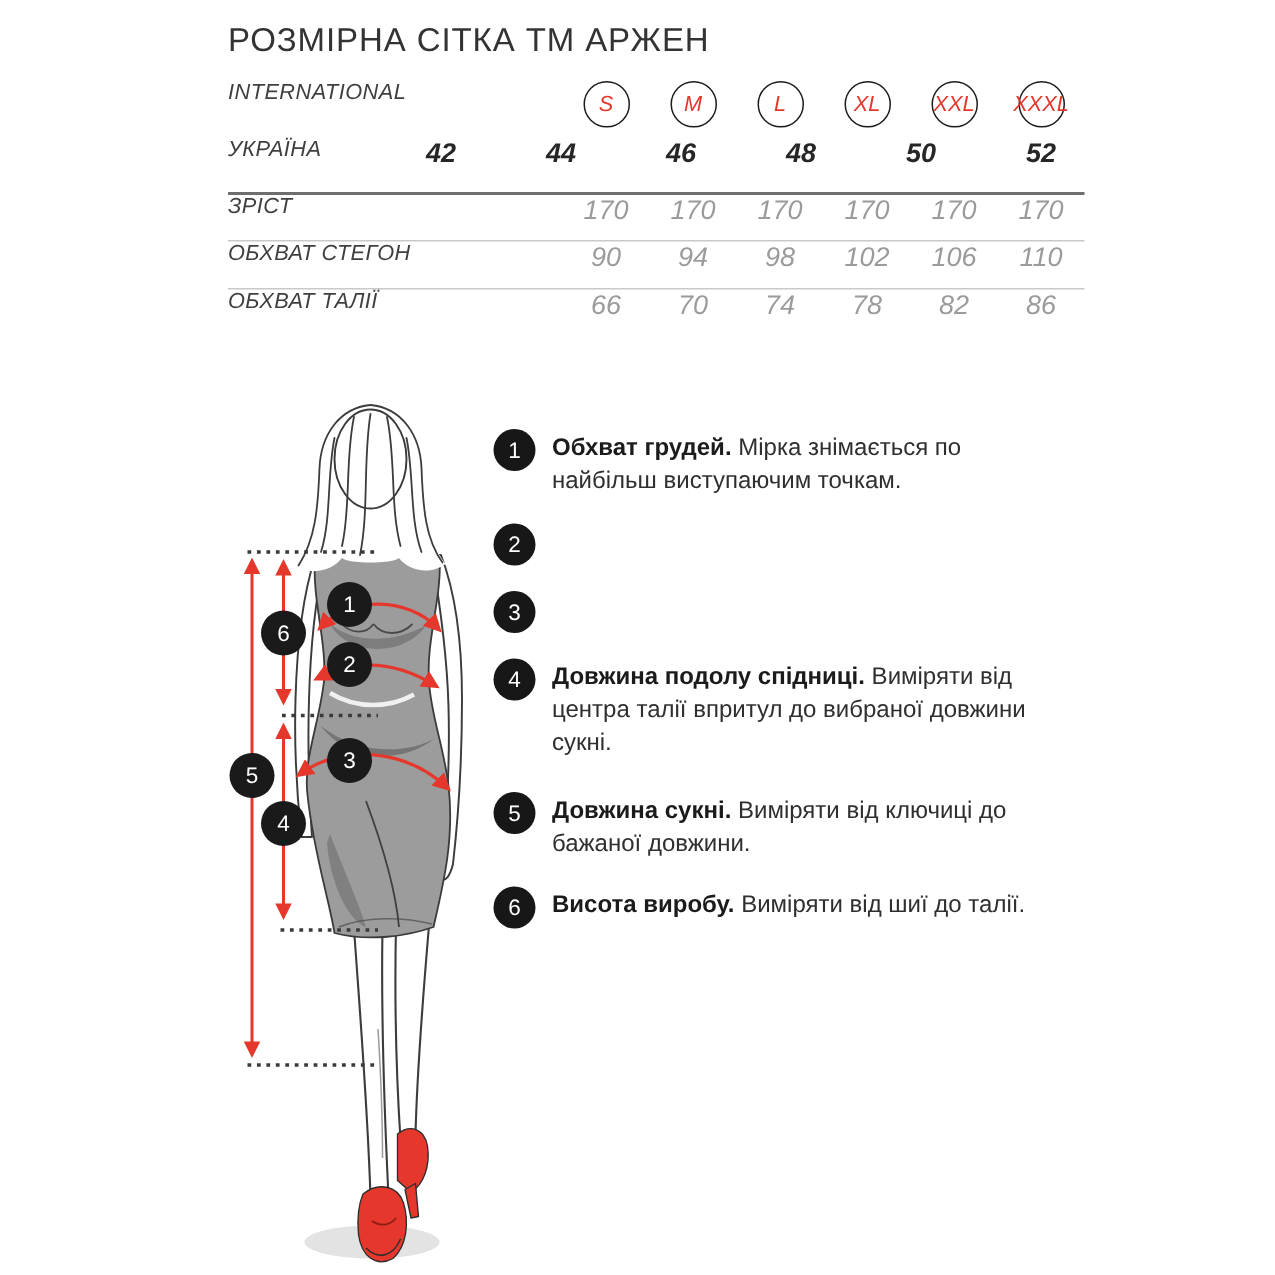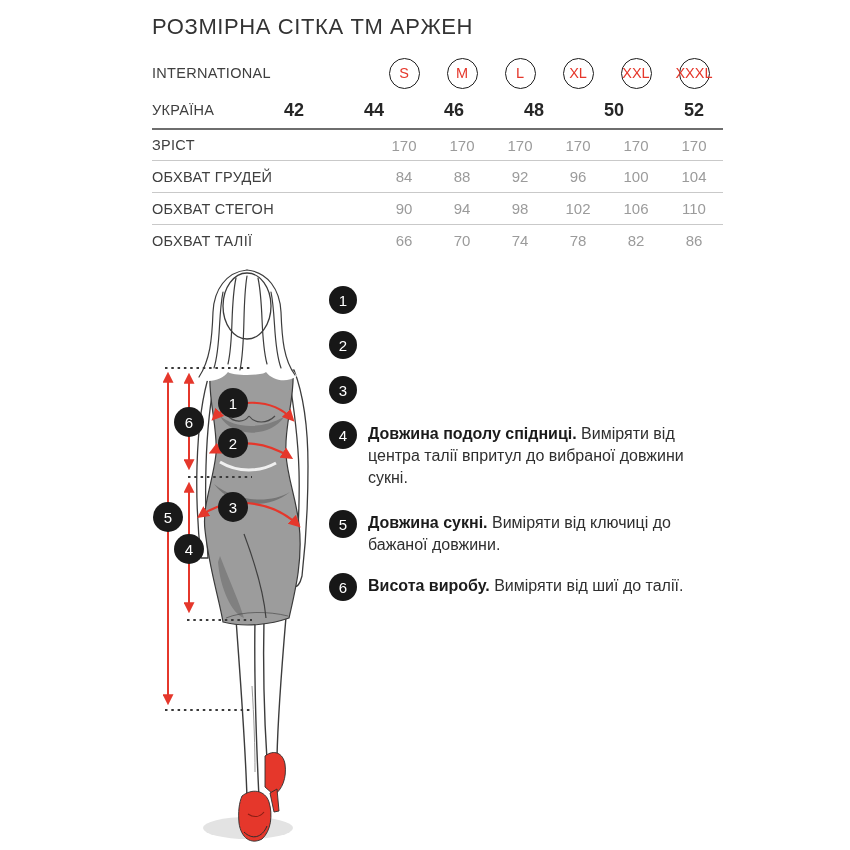--- a/index.html
+++ b/index.html
@@ -17,34 +17,34 @@
     width:850px;height:850px;position:relative;overflow:hidden;
     font-family:"Liberation Sans","DejaVu Sans",sans-serif;
     color:var(--text-dark);
   }
   .page-title{
     position:absolute;left:152px;top:14px;
     font-size:22px;font-weight:400;letter-spacing:.6px;color:#333333;
   }
   
   .size-table{position:absolute;left:152px;top:54px;width:571px;}
-  .trow{display:flex;align-items:center;}
+  .trow{display:flex;align-items:flex-start;font-style:italic;}
   .trow .rlabel{flex:1;font-size:14.5px;letter-spacing:.3px;color:#3f3f3f;}
   .trow .cell{width:58px;text-align:center;flex-shrink:0;display:flex;justify-content:center;align-items:center;}
   .row-international{height:38px;}
   .row-ukraine{height:36px;gap:22px;}
   .data-row{height:32px;border-top:1px solid var(--line-light);}
   .data-row.first{border-top:2px solid var(--line-strong);}
   .size-circle{
     width:31px;height:31px;border:1.7px solid #1c1c1c;border-radius:50%;
     display:inline-flex;align-items:center;justify-content:center;
     color:var(--accent-red);font-size:14.5px;font-weight:400;white-space:nowrap;overflow:visible;
   }
   .ua-size{font-size:18px;font-weight:600;color:#262626;}
-  .data-val{font-size:15px;color:var(--text-gray);}
+  .data-val{font-size:18px;color:var(--text-gray);}
   
   .instructions{position:absolute;left:329px;top:288px;width:382px;}
   .instruction{display:flex;gap:11px;margin-bottom:19px;}
   .instruction.tall{margin-bottom:23px;}
   .badge{
     width:28px;height:28px;border-radius:50%;background:var(--circle-black);
     color:#ffffff;font-size:15px;font-weight:400;
     display:flex;align-items:center;justify-content:center;flex-shrink:0;margin-top:-2px;
   }
   .instr-text{font-size:16px;line-height:22px;color:#2f2f2f;}
@@ -93,29 +93,20 @@
     <div class="cell ua-size">52</div>
   </div>
   <div class="trow data-row first">
     <div class="rlabel">ЗРІСТ</div>
     <div class="cell data-val">170</div>
     <div class="cell data-val">170</div>
     <div class="cell data-val">170</div>
     <div class="cell data-val">170</div>
     <div class="cell data-val">170</div>
     <div class="cell data-val">170</div>
-  </div>
-  <div class="trow data-row">
-    <div class="rlabel">ОБХВАТ ГРУДЕЙ</div>
-    <div class="cell data-val">84</div>
-    <div class="cell data-val">88</div>
-    <div class="cell data-val">92</div>
-    <div class="cell data-val">96</div>
-    <div class="cell data-val">100</div>
-    <div class="cell data-val">104</div>
   </div>
   <div class="trow data-row">
     <div class="rlabel">ОБХВАТ СТЕГОН</div>
     <div class="cell data-val">90</div>
     <div class="cell data-val">94</div>
     <div class="cell data-val">98</div>
     <div class="cell data-val">102</div>
     <div class="cell data-val">106</div>
     <div class="cell data-val">110</div>
   </div>
@@ -210,20 +201,21 @@
 <div class="fig-badge" style="left:218px;top:388px;">1</div>
 <div class="fig-badge" style="left:218px;top:428px;">2</div>
 <div class="fig-badge" style="left:218px;top:492px;">3</div>
 <div class="fig-badge" style="left:174px;top:534px;">4</div>
 <div class="fig-badge" style="left:153px;top:502px;">5</div>
 <div class="fig-badge" style="left:174px;top:407px;">6</div>
 
 <div class="instructions">
   <div class="instruction">
     <div class="badge">1</div>
+    <div class="instr-text"><b>Обхват грудей.</b> <span>Мірка знімається по найбільш виступаючим точкам.</span></div>
   </div>
   <div class="instruction">
     <div class="badge">2</div>
   </div>
   <div class="instruction">
     <div class="badge">3</div>
   </div>
   <div class="instruction tall">
     <div class="badge">4</div>
     <div class="instr-text"><b>Довжина подолу спідниці.</b> <span>Виміряти від центра талії впритул до вибраної довжини сукні.</span></div>

